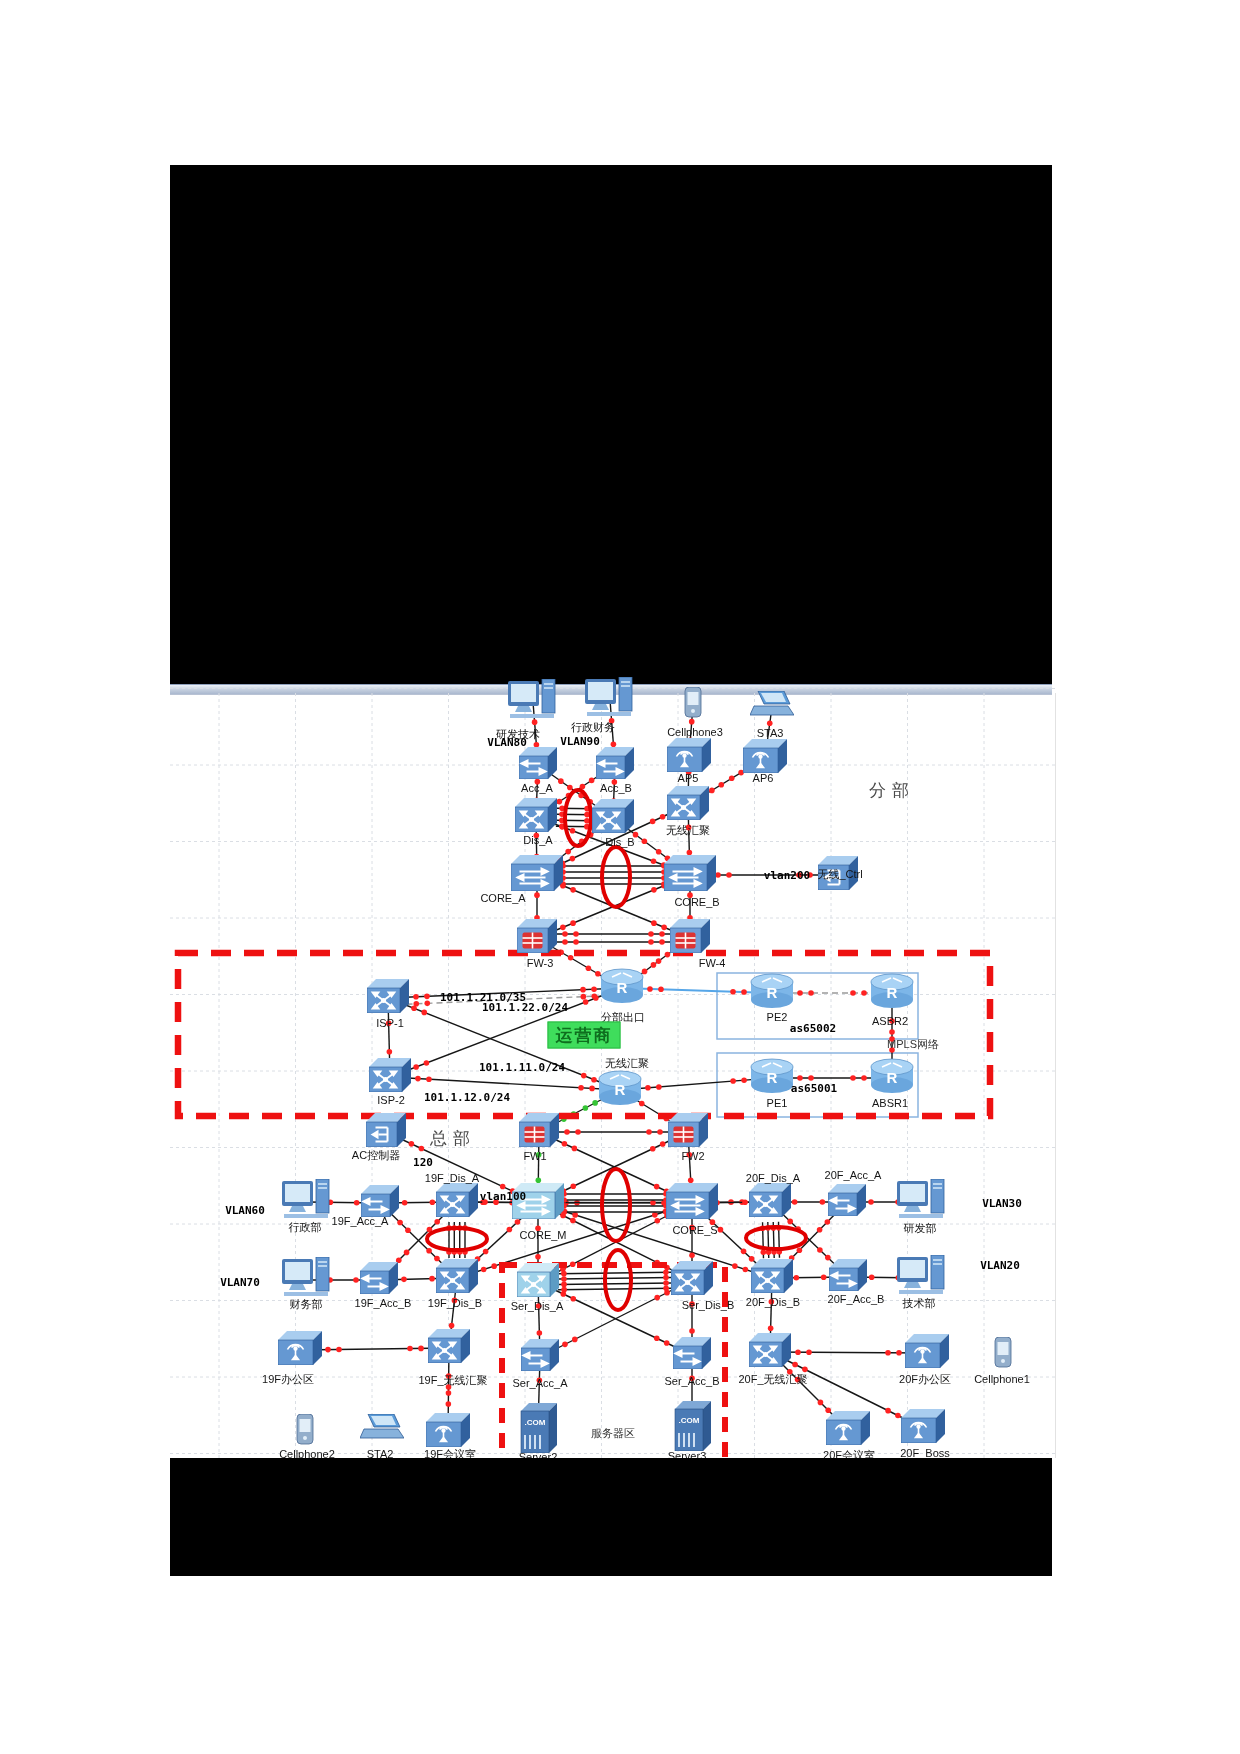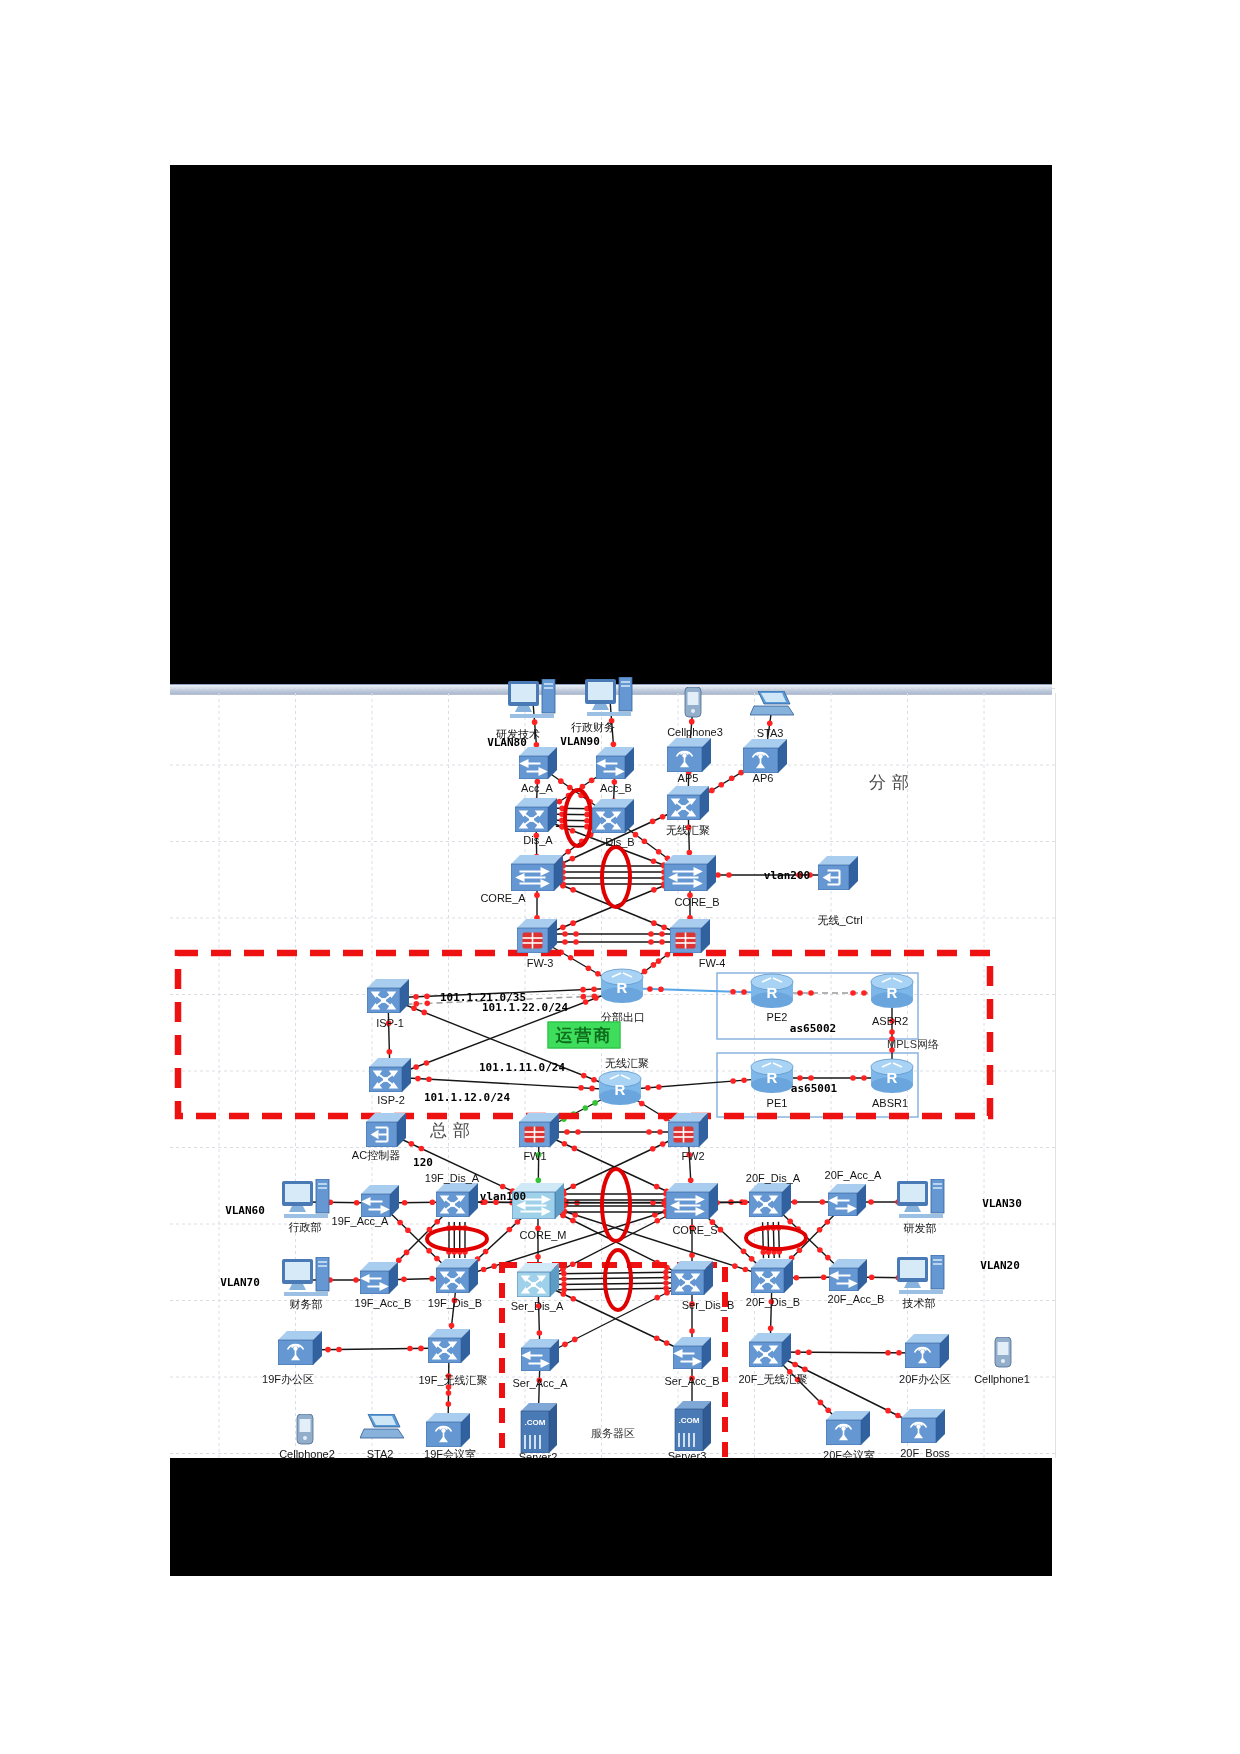--- a/index.html
+++ b/index.html
@@ -8,21 +8,21 @@
   .black-top,.black-bottom{position:absolute;background:#000;}
   .toolbar-strip{position:absolute;background:linear-gradient(#eef2f8,#c3cede 55%,#aab8cf);
         border-top:1px solid #8fa0bc;border-bottom:1px solid #b8c2d4;}
   .diagram-border{position:absolute;border-right:1px solid #e2e2e2;}
   svg.layer{position:absolute;left:0;top:0;}
   .node{position:absolute;transform:translate(-50%,-50%);}
   .lbl{position:absolute;transform:translate(-50%,-50%);white-space:nowrap;
        font:11px "Liberation Sans",sans-serif;color:#151515;}
   .lbl.ip{font:bold 11px "DejaVu Sans Mono",monospace;color:#000;}
   .lbl.zh{font:11px "Liberation Sans",sans-serif;color:#333;}
-  .lbl.big{font:17px "DejaVu Serif",serif;color:#4a4a4a;letter-spacing:6px;}
+  .lbl.big{font:17px "DejaVu Serif",serif;color:#4a4a4a;letter-spacing:6px;margin-top:8px;}
   .lbl.carrier{font:bold 17px "Liberation Sans",sans-serif;color:#0e6e1e;
        background:#3fdd5c;padding:1px 7px;border:1px solid #2cb845;letter-spacing:2px;}
 </style>
 </head>
 <body>
 
 <div class="page">
   <div class="black-top" id="blackTop" style="left: 170px; top: 165px; width: 882px; height: 519px;"></div>
   <div class="toolbar-strip" id="toolStrip" style="left: 170px; top: 684px; width: 882px; height: 9px;"></div>
   <div class="diagram-border" id="diagBorder" style="left: 170px; top: 693px; width: 885px; height: 765px;"></div>
@@ -1187,21 +1187,21 @@
       <div class="lbl" style="left:770px;top:733px">STA3</div>
       <div class="lbl" style="left:537px;top:788px">Acc_A</div>
       <div class="lbl" style="left:616px;top:788px">Acc_B</div>
       <div class="lbl" style="left:688px;top:778px">AP5</div>
       <div class="lbl" style="left:763px;top:778px">AP6</div>
       <div class="lbl" style="left:538px;top:840px">Dis_A</div>
       <div class="lbl" style="left:620px;top:842px">Dis_B</div>
       <div class="lbl" style="left:688px;top:830px">无线汇聚</div>
       <div class="lbl" style="left:503px;top:898px">CORE_A</div>
       <div class="lbl" style="left:697px;top:902px">CORE_B</div>
-      <div class="lbl" style="left:840px;top:920px">无线_Ctrl</div>
+      <div class="lbl" style="left:840px;top:874px">无线_Ctrl</div>
       <div class="lbl" style="left:540px;top:963px">FW-3</div>
       <div class="lbl" style="left:712px;top:963px">FW-4</div>
       <div class="lbl" style="left:623px;top:1017px">分部出口</div>
       <div class="lbl" style="left:390px;top:1023px">ISP-1</div>
       <div class="lbl" style="left:391px;top:1100px">ISP-2</div>
       <div class="lbl" style="left:627px;top:1063px">无线汇聚</div>
       <div class="lbl" style="left:777px;top:1017px">PE2</div>
       <div class="lbl" style="left:890px;top:1021px">ASBR2</div>
       <div class="lbl" style="left:777px;top:1103px">PE1</div>
       <div class="lbl" style="left:890px;top:1103px">ABSR1</div>

